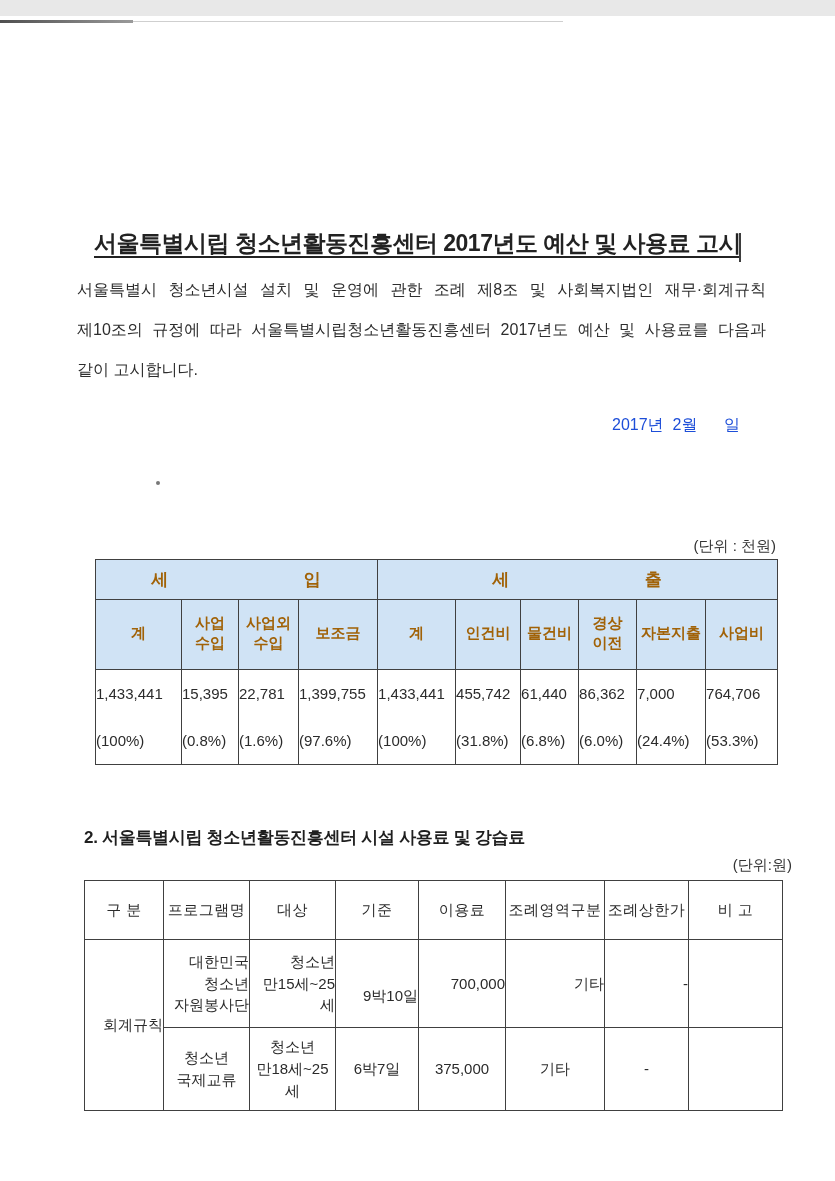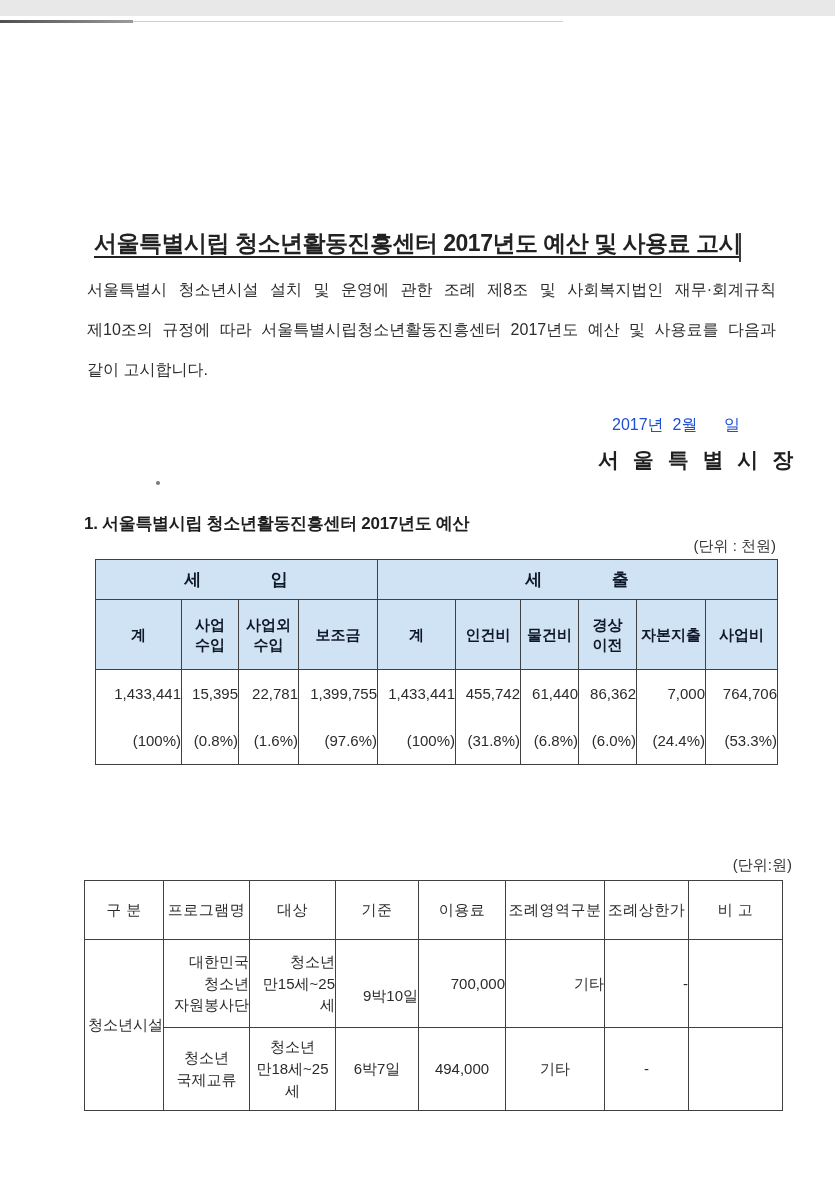--- a/index.html
+++ b/index.html
@@ -16,44 +16,44 @@
   .scan-line-faint { position:absolute; top:5px; left:133px; width:430px; height:1px; background:#cfcfcf; }
   .ink-dot { position:absolute; left:156px; top:465px; width:4px; height:4px; border-radius:50%; background:#5f5f5f; opacity:.85; }
   .title-edge { position:absolute; left:739px; top:217px; width:2px; height:29px; background:#3d3d3d; }
 
   .doc-title {
     position:absolute; left:94px; top:212px; width:650px;
     font-size:23px; font-weight:bold; letter-spacing:-0.5px; color:#222;
     text-decoration:underline; text-decoration-thickness:2px; text-underline-offset:5px;
     white-space:nowrap;
   }
-  .body-line { position:absolute; left:87px; width:689px; font-size:16px; color:#2d2d2d; line-height:22px; }
+  .body-line { position:absolute; left:77px; width:689px; font-size:16px; color:#2d2d2d; line-height:22px; }
   .just { text-align:justify; text-align-last:justify; }
   .bl1 { top:263px; } .bl2 { top:303px; } .bl3 { top:343px; }
 
   .issue-date { position:absolute; left:612px; top:399px; font-size:16px; white-space:pre; color:#1d4ed8; }
   .issuer { position:absolute; left:598px; top:430px; font-size:21px; font-weight:bold; letter-spacing:4px; white-space:pre; color:#1f1f1f; }
 
   .sec-heading { position:absolute; font-size:17px; font-weight:bold; color:#1f1f1f; letter-spacing:-0.3px; white-space:nowrap; }
   .sec1 { left:84px; top:496px; }
   .sec2 { left:84px; top:810px; }
   .unit-note { position:absolute; font-size:15px; color:#333; }
   .unit1 { right:59px; top:521px; }
   .unit2 { right:43px; top:840px; }
 
   table { border-collapse:collapse; table-layout:fixed; }
   td { border:1px solid #404040; text-align:center; vertical-align:middle; overflow:hidden; }
 
   
   .budget-table { position:absolute; left:95px; top:543px; width:682px; }
-  .budget-table td.hd { background:#d0e3f5; font-weight:bold; color:#0f172a; }
+  .budget-table td.hd { background:#d0e3f5; font-weight:bold; color:#a16207;font-family:Liberation Mono, monospace; }
   .budget-table tr.grp td { height:40px; font-size:17px; white-space:pre; letter-spacing:1px; }
   .budget-table tr.cols td { height:70px; font-size:15px; white-space:pre; line-height:1.3; }
   .budget-table tr.vals td { height:95px; padding:0; font-size:15px; color:#2b2b2b; }
-  .dcell { display:flex; flex-direction:column; justify-content:space-around; align-items:flex-end; height:93px; }
+  .dcell { display:flex; flex-direction:column; justify-content:space-around; align-items:flex-start; height:93px; }
 
   
   .fee-table { position:absolute; left:84px; top:864px; width:698px; border:1px solid #6d28d9; }
   .fee-table td { font-size:15px; color:#2b2b2b; white-space:pre-line; line-height:1.45; }
   .fee-table tr.fhd td { height:59px; white-space:pre; letter-spacing:0.5px; }
   .fee-table tr.fr1 td { height:88px;text-align:right; }
   .fee-table tr.fr2 td { height:83px; }
   .fee-table td.low { vertical-align:bottom; padding-bottom:20px; }
 </style>
 </head>
@@ -67,24 +67,22 @@
   <div class="doc-title">서울특별시립 청소년활동진흥센터 2017년도 예산 및 사용료 고시</div>
   <div class="title-edge"></div>
 
   <div>
     <div class="body-line just bl1">서울특별시 청소년시설 설치 및 운영에 관한 조례 제8조 및 사회복지법인 재무·회계규칙</div>
     <div class="body-line just bl2">제10조의 규정에 따라 서울특별시립청소년활동진흥센터 2017년도 예산 및 사용료를 다음과</div>
     <div class="body-line bl3">같이 고시합니다.</div>
   </div>
 
   <div class="issue-date">2017년  2월      일</div>
-  <div class="issuer">서 울 특 별 시 장</div>
   <div class="ink-dot"></div>
 
-  <div class="sec-heading sec1">1. 서울특별시립 청소년활동진흥센터 2017년도 예산</div>
   <div class="unit-note unit1">(단위 : 천원)</div>
 
   <table class="budget-table">
     <colgroup>
       <col style="width:86px">
         <col style="width:57px">
         <col style="width:60px">
         <col style="width:79px">
       <col style="width:78px">
         <col style="width:65px">
@@ -171,20 +169,21 @@
       <td>
             <div class="dcell">
         <span>764,706</span>
         <span>(53.3%)</span>
             </div>
           </td>
     </tr>
   </tbody>
     </table>
 
+  <div class="sec-heading sec2">2. 서울특별시립 청소년활동진흥센터 시설 사용료 및 강습료</div>
   <div class="unit-note unit2">(단위:원)</div>
 
   <table class="fee-table">
     <colgroup>
       <col style="width:79px">
         <col style="width:86px">
         <col style="width:86px">
         <col style="width:83px">
       <col style="width:87px">
         <col style="width:99px">
@@ -196,39 +195,39 @@
       <td>구 분</td>
       <td>프로그램명</td>
       <td>대상</td>
       <td>기준</td>
       <td>이용료</td>
       <td>조례영역구분</td>
       <td>조례상한가</td>
       <td>비 고</td>
     </tr>
     <tr class="fr1">
-      <td rowspan="2">청소년시설</td>
+      <td rowspan="2">회계규칙</td>
       <td>대한민국
 청소년
 자원봉사단</td>
       <td>청소년
 만15세~25세</td>
       <td class="low">9박10일</td>
       <td>700,000</td>
       <td>기타</td>
       <td>-</td>
       <td></td>
     </tr>
     <tr class="fr2">
       <td>청소년
 국제교류</td>
       <td>청소년
 만18세~25세</td>
       <td>6박7일</td>
-      <td>494,000</td>
+      <td>375,000</td>
       <td>기타</td>
       <td>-</td>
       <td></td>
     </tr>
   </tbody>
     </table>
 
 </div>
 
 </body></html>

